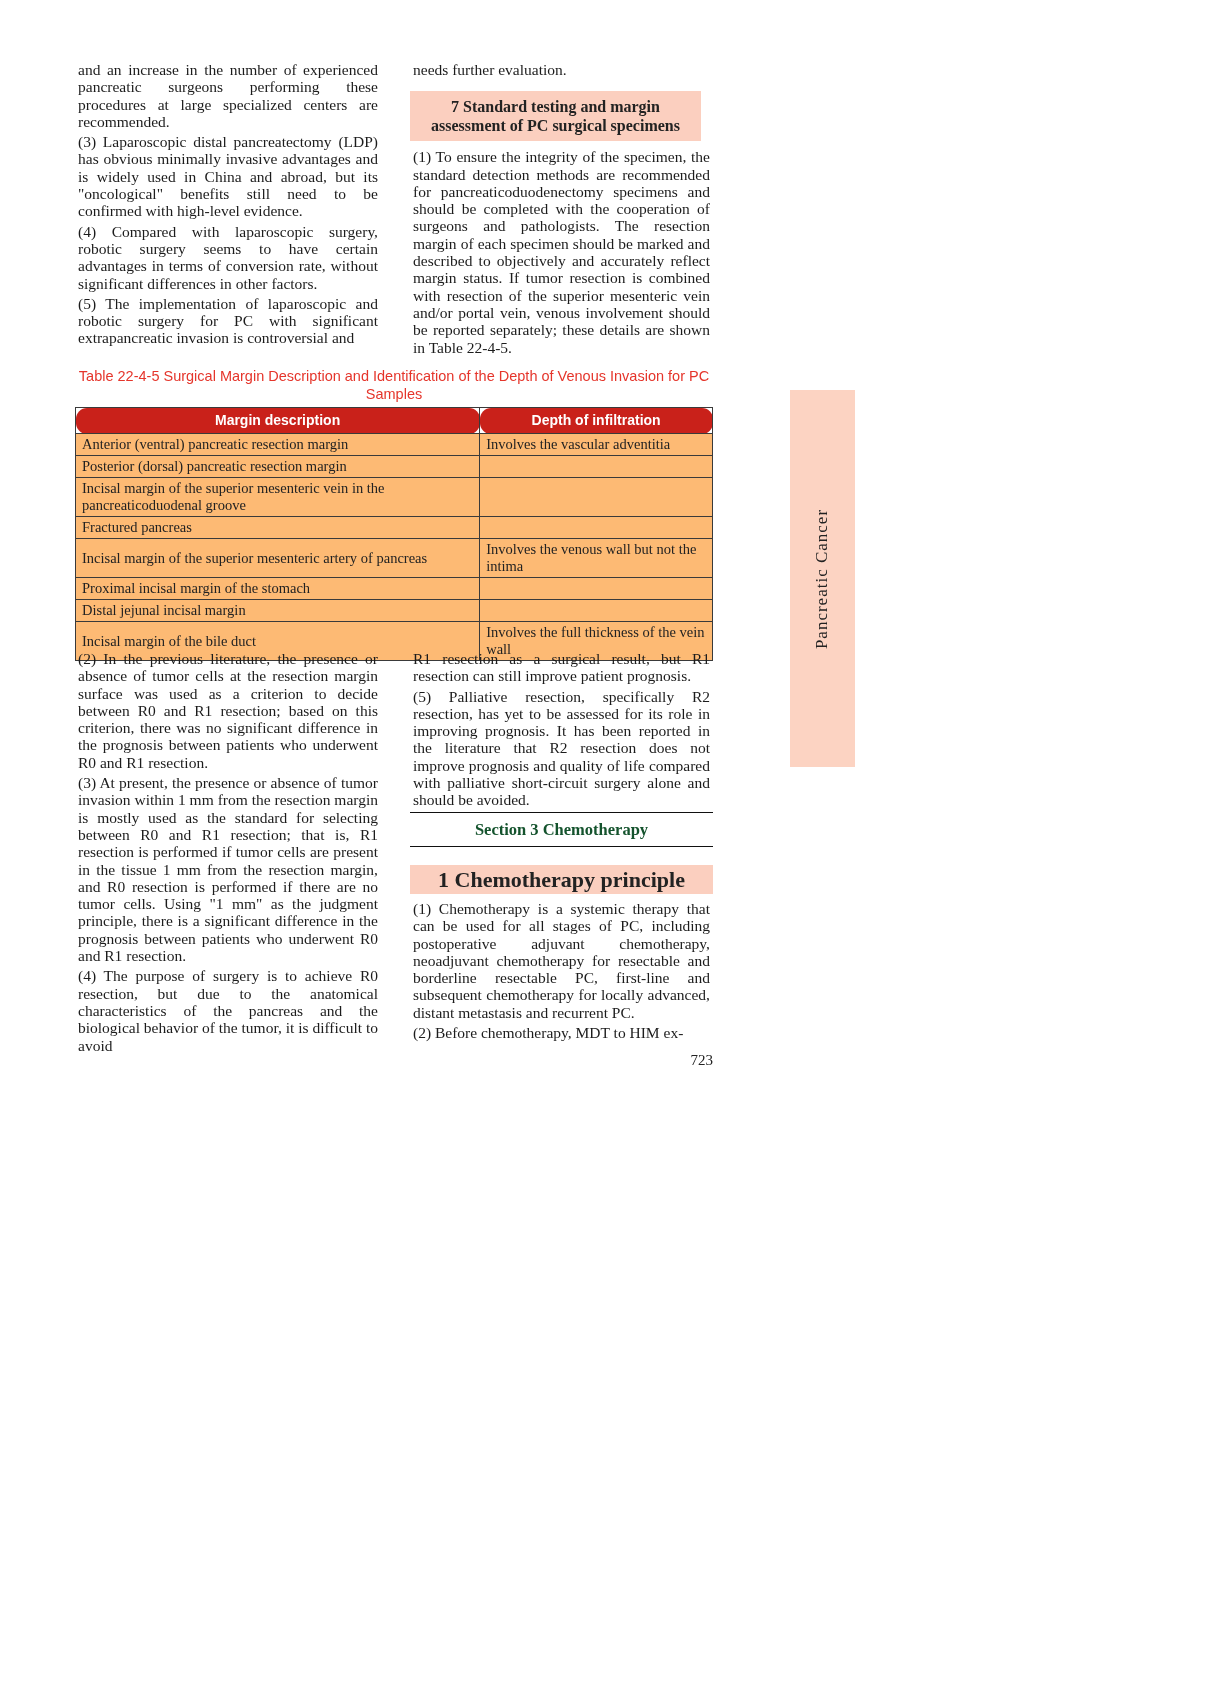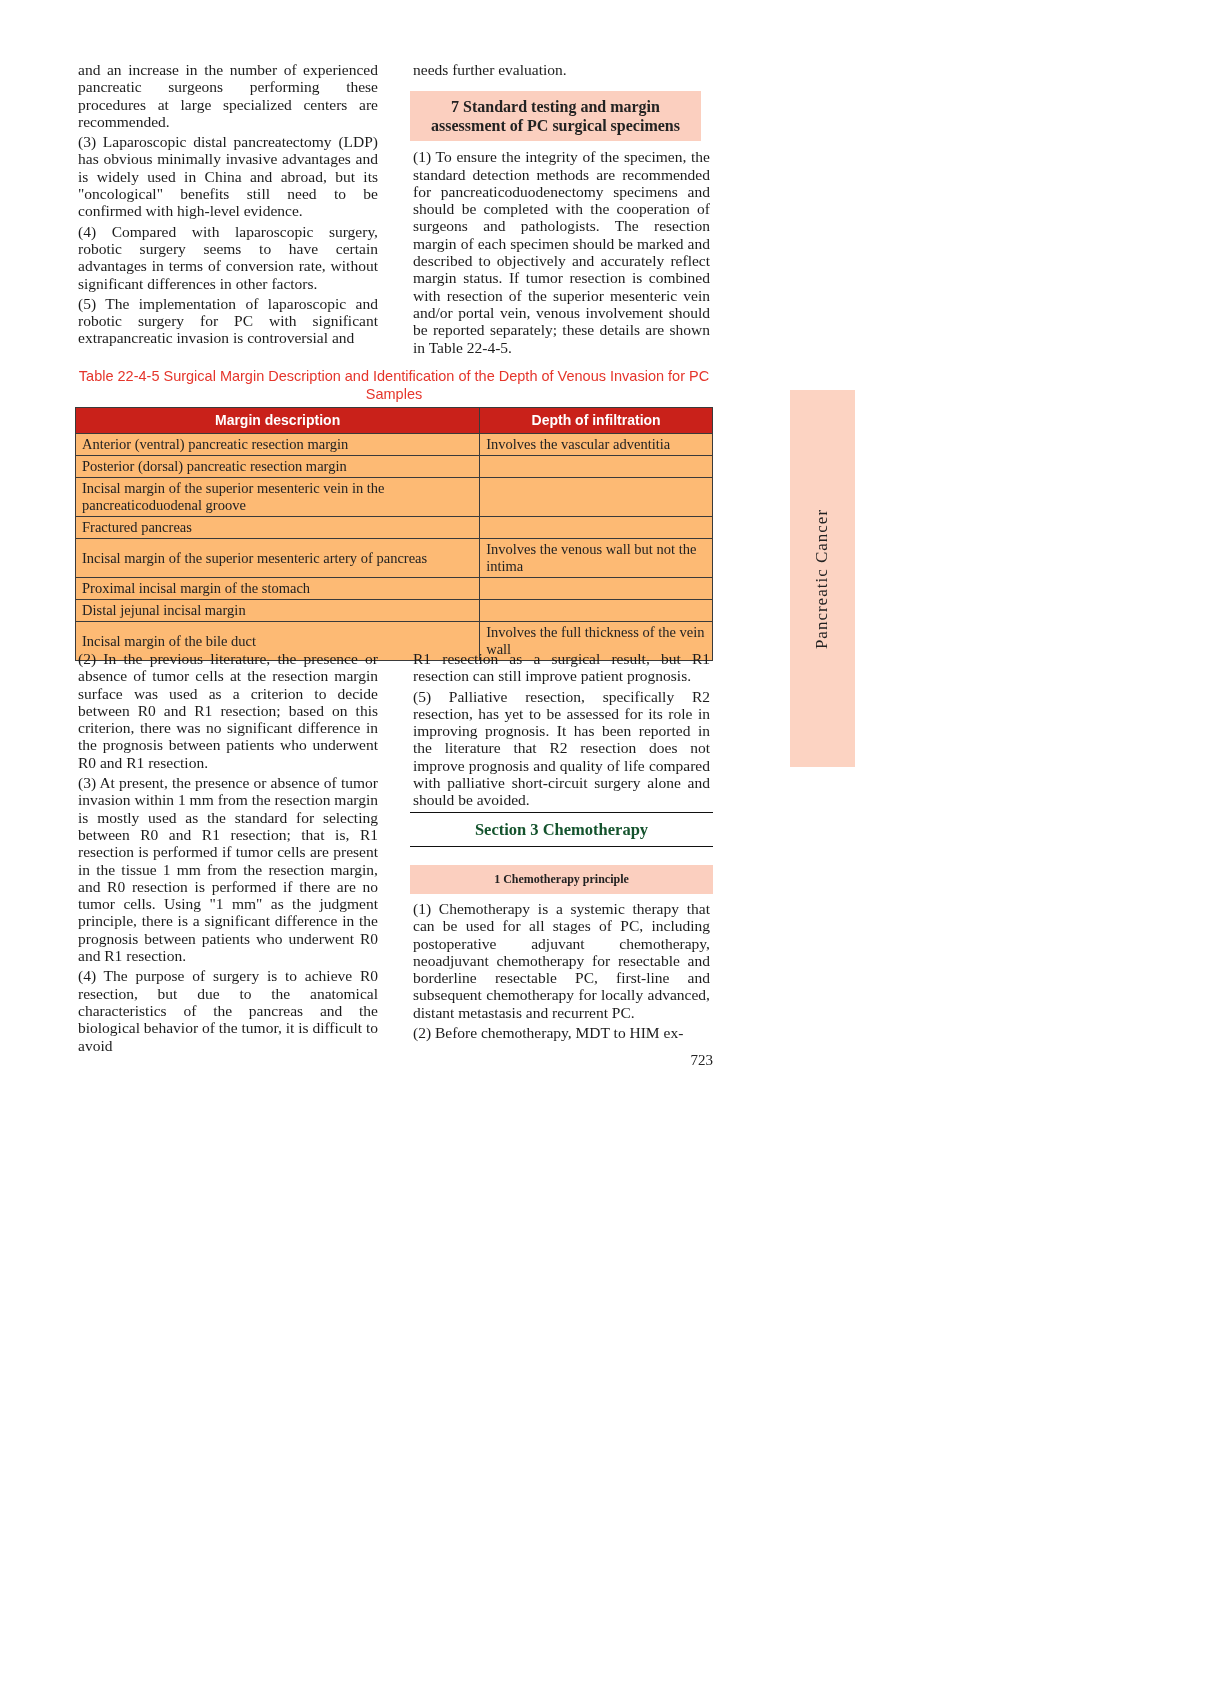--- a/index.html
+++ b/index.html
@@ -31,21 +31,21 @@
     font-size: 16px;
     line-height: 19px;
     padding: 6px 8px;
     margin: 13px 12px 7px 0;
     color: #222;
   }
   .sub-pink-heading {
     background: #fbcfbf;
     text-align: center;
     font-weight: bold;
-    font-size: 12px;
+    font-size: 22px;
     line-height: 17px;
     padding: 6px 8px;
     margin: 18px 0 6px 0;
     color: #222;
   }
   .section-rule-heading {
     border-top: 1.4px solid #111;
     border-bottom: 1.4px solid #111;
     text-align: center;
     font-weight: bold;
@@ -77,20 +77,21 @@
     vertical-align: middle;
   }
   #margin-table th {
     background: #c9211a;
     color: #ffffff;
     font-family: "Liberation Sans", sans-serif;
     font-weight: bold;
     font-size: 14px;
     text-align: center;
     padding: 4px 6px;
+    border-radius: 11px;
   }
   #margin-table td { background: #fdba74; text-align: left; color: #222; }
   .col-margin { width: 64%; }
   .col-depth  { width: 36%; }
 
   #side-tab {
     position: absolute;
     left: 790px; top: 390px;
     width: 65px; height: 377px;
     background: #fcd3c2;

